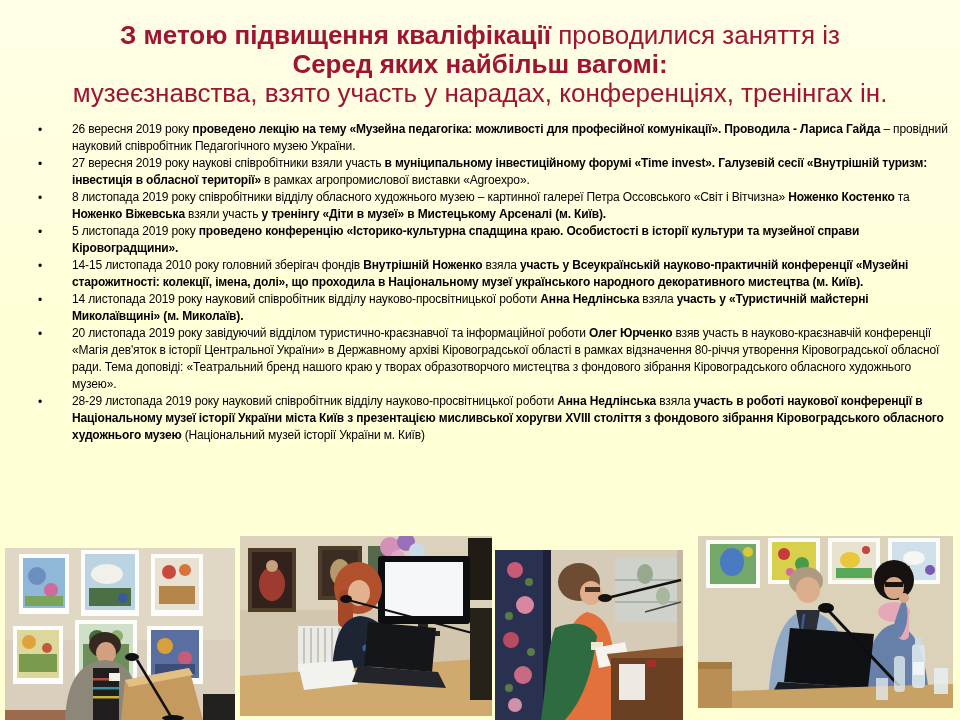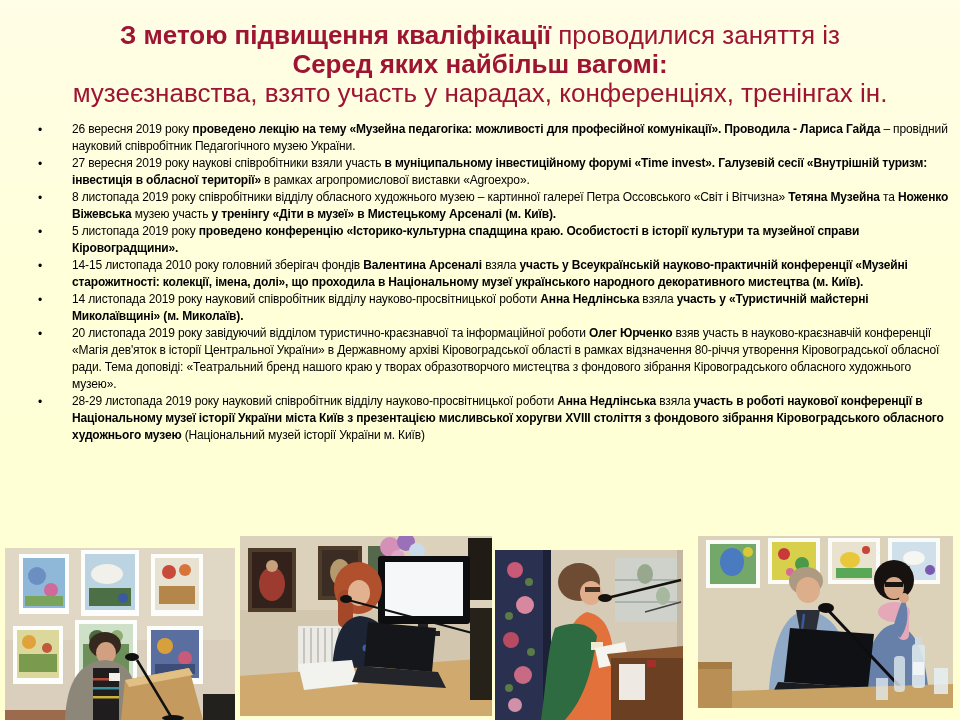--- a/index.html
+++ b/index.html
@@ -72,29 +72,29 @@
       <li>
         <span class="dot">•</span>
         <div class="txt"><span>26 вересня 2019 року </span><span class="b">проведено лекцію на тему «Музейна педагогіка: можливості для професійної комунікації». Проводила - Лариса Гайда</span><span> – провідний науковий співробітник Педагогічного музею України.</span></div>
       </li>
       <li>
         <span class="dot">•</span>
         <div class="txt"><span>27 вересня 2019 року наукові співробітники взяли участь </span><span class="b">в муніципальному інвестиційному форумі «Time invest». Галузевій сесії «Внутрішній туризм: інвестиція в обласної території» </span><span>в рамках агропромислової виставки «Agroexpo».</span></div>
       </li>
       <li>
         <span class="dot">•</span>
-        <div class="txt"><span>8 листопада 2019 року співробітники відділу обласного художнього музею – картинної галереї Петра Оссовського «Світ і Вітчизна» </span><span class="b">Тетяна Музейна</span><span> та </span><span class="b">Ноженко Віжевська</span><span> музею участь </span><span class="b">у тренінгу «Діти в музеї» в Мистецькому Арсеналі (м. Київ).</span></div>
+        <div class="txt"><span>8 листопада 2019 року співробітники відділу обласного художнього музею – картинної галереї Петра Оссовського «Світ і Вітчизна» </span><span class="b">Ноженко Костенко</span><span> та </span><span class="b">Ноженко Віжевська</span><span> взяли участь </span><span class="b">у тренінгу «Діти в музеї» в Мистецькому Арсеналі (м. Київ).</span></div>
       </li>
       <li>
         <span class="dot">•</span>
         <div class="txt"><span>5 листопада 2019 року </span><span class="b">проведено конференцію «Історико-культурна спадщина краю. Особистості в історії культури та музейної справи Кіровоградщини».</span></div>
       </li>
       <li>
         <span class="dot">•</span>
-        <div class="txt"><span>14-15 листопада 2010 року головний зберігач фондів </span><span class="b">Валентина Арсеналі</span><span> взяла </span><span class="b">участь у Всеукраїнській науково-практичній конференції «Музейні старожитності: колекції, імена, долі», що проходила в Національному музеї українського народного декоративного мистецтва (м. Київ).</span></div>
+        <div class="txt"><span>14-15 листопада 2010 року головний зберігач фондів </span><span class="b">Внутрішній Ноженко</span><span> взяла </span><span class="b">участь у Всеукраїнській науково-практичній конференції «Музейні старожитності: колекції, імена, долі», що проходила в Національному музеї українського народного декоративного мистецтва (м. Київ).</span></div>
       </li>
       <li>
         <span class="dot">•</span>
         <div class="txt"><span>14 листопада 2019 року науковий співробітник відділу науково-просвітницької роботи </span><span class="b">Анна Недлінська</span><span> взяла </span><span class="b">участь у «Туристичній майстерні Миколаївщині» (м. Миколаїв).</span></div>
       </li>
       <li>
         <span class="dot">•</span>
         <div class="txt"><span>20 листопада 2019 року завідуючий відділом туристично-краєзнавчої та інформаційної роботи </span><span class="b">Олег Юрченко</span><span> взяв участь в науково-краєзнавчій конференції «Магія дев'яток в історії Центральної України» в Державному архіві Кіровоградської області в рамках відзначення 80-річчя утворення Кіровоградської обласної ради. Тема доповіді: «Театральний бренд нашого краю у творах образотворчого мистецтва з фондового зібрання Кіровоградського обласного художнього музею».</span></div>
       </li>
       <li>

